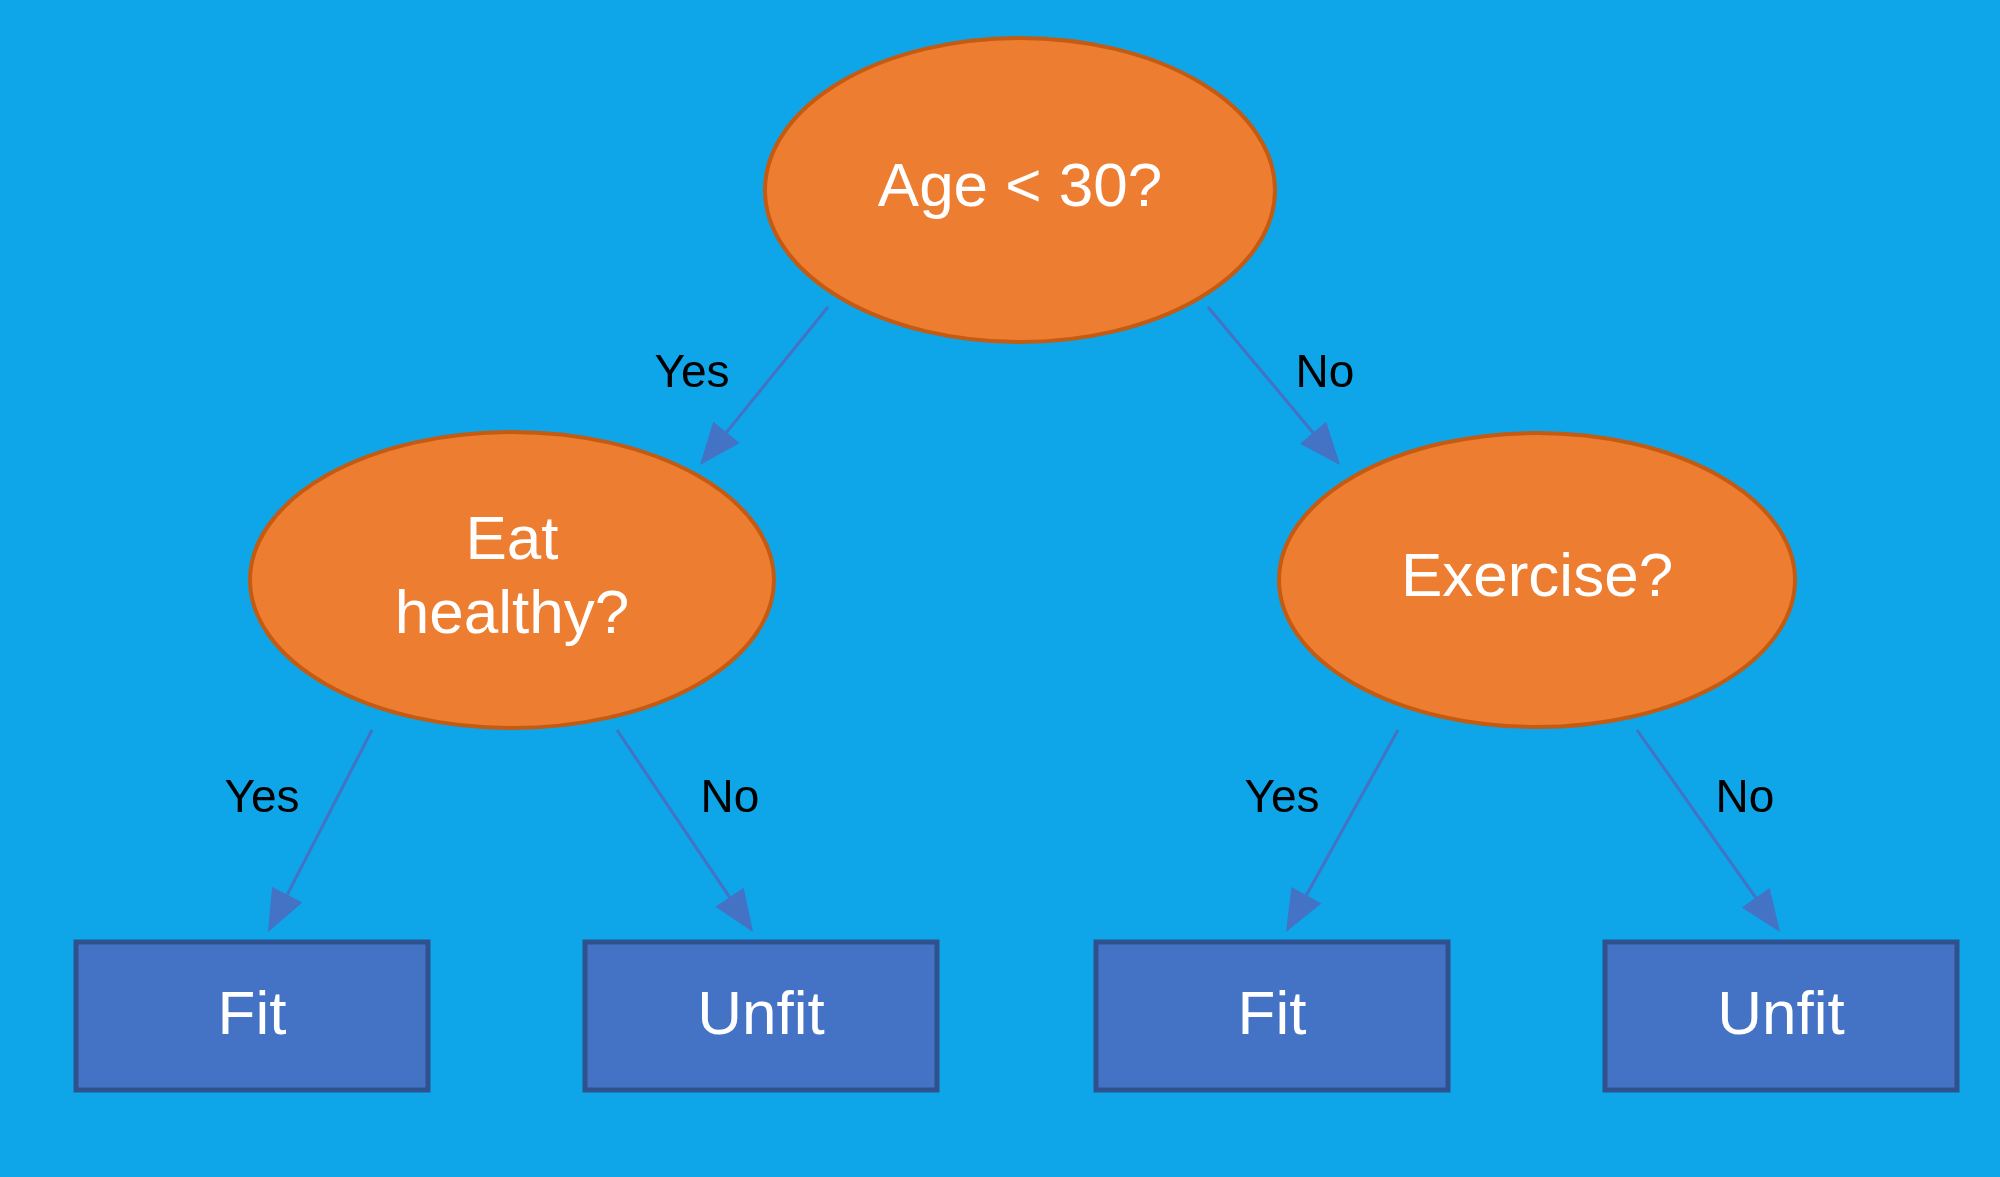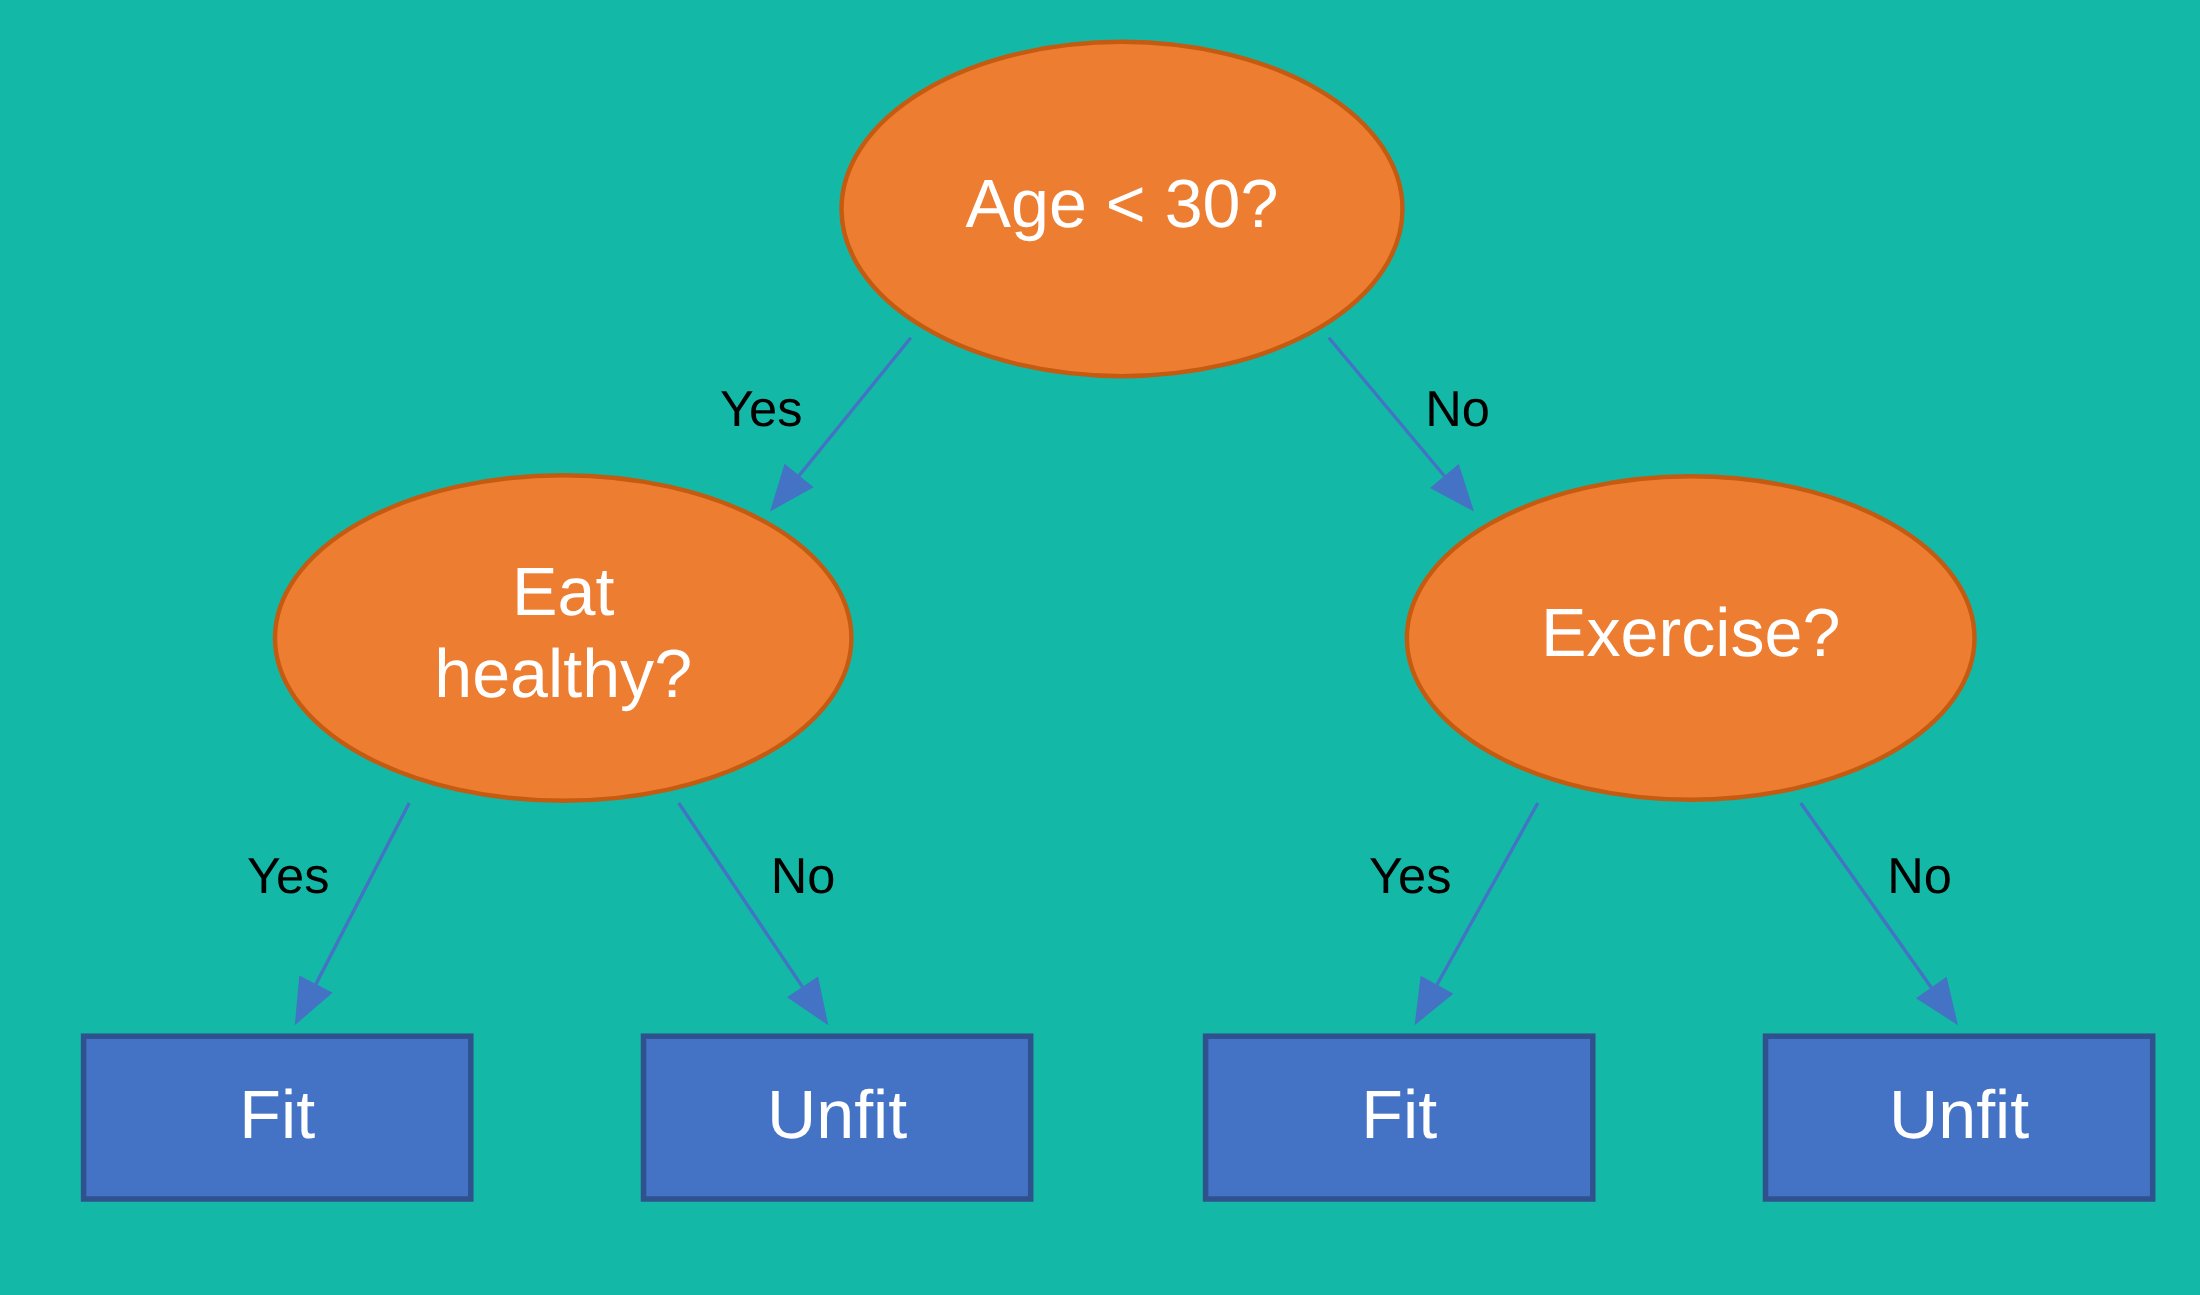--- a/index.html
+++ b/index.html
@@ -8,21 +8,21 @@
     padding: 0;
     background: #ffffff;
   }
   body {
     font-family: "Liberation Sans", sans-serif;
   }
   #canvas {
     position: relative;
     width: 2000px;
     height: 1177px;
-    background: #14b8a6;
+    background: #0ea5e9;
     overflow: hidden;
     text-align: right;
   }
   #diagram-svg {
     position: absolute;
     left: 0;
     top: 0;
     width: 2000px;
     height: 1177px;
     display: block;

